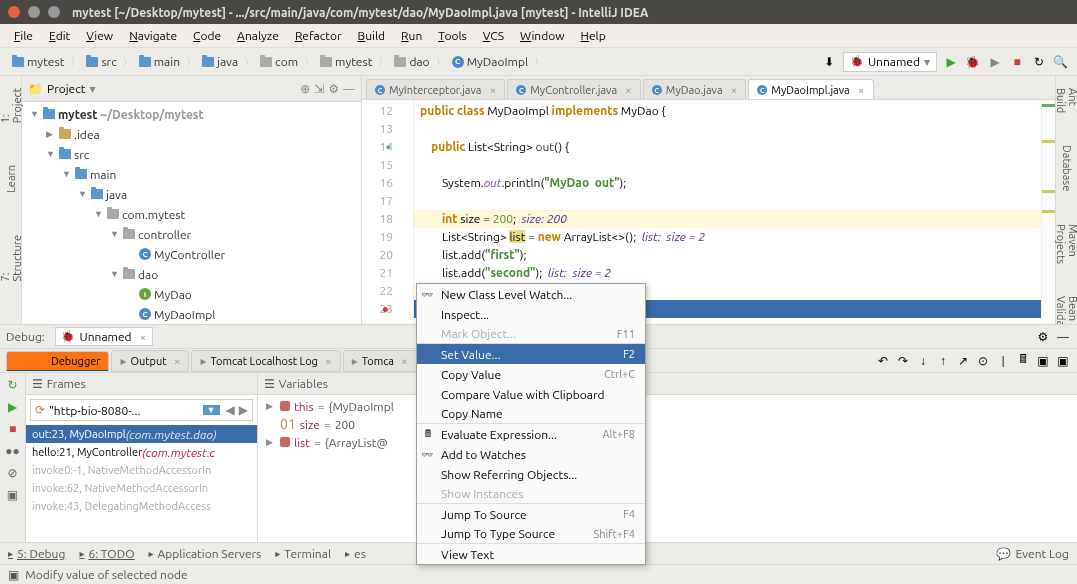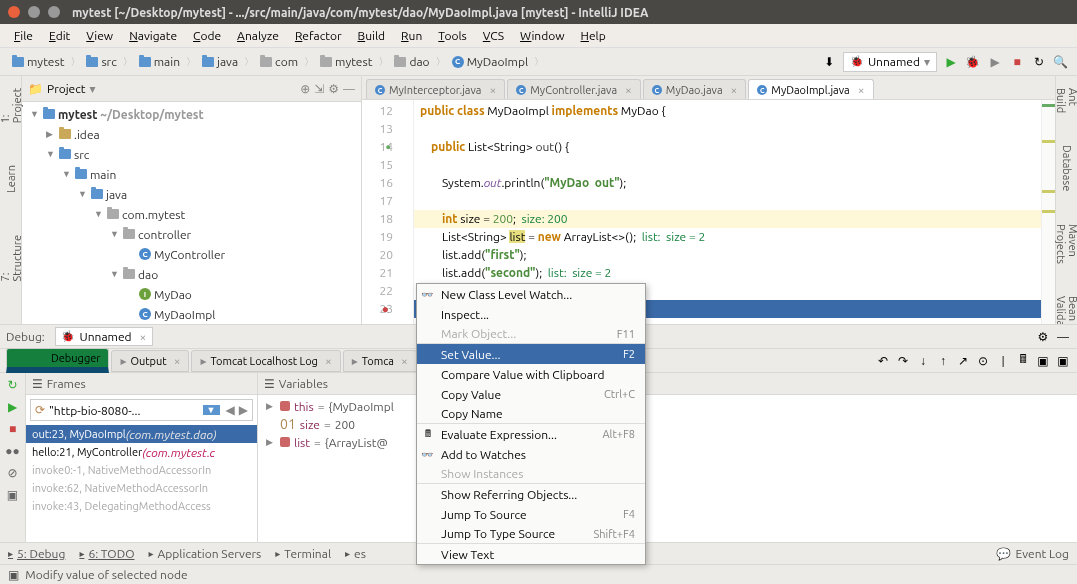--- a/index.html
+++ b/index.html
@@ -51,32 +51,32 @@
 .ed-tab { padding: 3px 8px; border: 1px solid #ccc; border-bottom: none; background: #e4e3df; margin-right: 2px; border-radius: 3px 3px 0 0; display: flex; align-items: center; gap: 4px; color: #555; font-size: 11px; }
 .ed-tab.active { background: #fff; color: #000; }
 .ed-tab .close-x { color: #999; margin-left: 4px; cursor: pointer; }
 .code-area { flex: 1; display: flex; overflow: hidden; position: relative; }
 .gutter-nums { width: 52px; background: #fff; border-right: 1px solid #eee; text-align: right; padding-right: 20px; color: #aaa; font-family: "Menlo", monospace; font-size: 12px; line-height: 18px; padding-top: 2px; }
 .gutter-nums div { height: 18px; position: relative; }
 .code-lines { flex: 1; font-family: "Menlo", monospace; font-size: 12px; line-height: 18px; padding-top: 2px; white-space: pre; }
 .code-lines div { height: 18px; padding-left: 6px; }
 .kw { color: #c67c00; font-weight: bold; }
 .str { color: #4a8a3a; font-weight: bold; }
-.cm { color: #15803d; }
+.cm { color: #4c1d95; font-style: italic; }
 .hl-yellow { background: #fff8d8; }
 .hl-exec { background: #3a6aa8; color: #fff; }
 .minimap { width: 14px; background: #fafaf8; border-left: 1px solid #eee; position: relative; }
 .mini-mark { position: absolute; width: 100%; height: 3px; }
 .debug-panel { height: 218px; background: #ecebe7; border-top: 1px solid #d8d8d4; display: flex; flex-direction: column; }
 .debug-header { height: 24px; display: flex; align-items: center; padding: 0 6px; border-bottom: 1px solid #d8d8d4; }
 .debug-title { color: #555; margin-right: 10px; }
 .debug-tab-label { background: #fff; border: 1px solid #ccc; padding: 2px 6px; display: flex; align-items: center; gap: 4px; }
 .debug-tabs { height: 24px; display: flex; align-items: center; padding: 0 6px; gap: 2px; border-bottom: 1px solid #d8d8d4; }
 .dbg-tab { padding: 3px 8px; border: 1px solid #ccc; background: #e4e3df; border-radius: 3px 3px 0 0; display: flex; align-items: center; gap: 4px; font-size: 11px; }
-.dbg-tab.active { background: #15803d; border-bottom: 6px solid #0c4a6e; padding-left: 44px; }
+.dbg-tab.active { background: #f97316; border-bottom: 1px solid #0c4a6e; padding-left: 44px; }
 .debug-toolbar { display: flex; gap: 4px; margin-left: auto; }
 .debug-body { flex: 1; display: flex; background: #fff; }
 .debug-left-tools { width: 26px; background: #ecebe7; border-right: 1px solid #d8d8d4; display: flex; flex-direction: column; align-items: center; padding: 4px 0; gap: 6px; }
 .dlt-icon { width: 16px; height: 16px; display: flex; align-items: center; justify-content: center; color: #666; cursor: pointer; }
 .frames-panel { width: 232px; border-right: 1px solid #d8d8d4; display: flex; flex-direction: column; }
 .sub-header { height: 22px; background: #ecebe7; border-bottom: 1px solid #d8d8d4; display: flex; align-items: center; padding: 0 6px; gap: 4px; font-size: 11px; color: #555; }
 .thread-select { height: 22px; background: #fff; border: 1px solid #ccc; margin: 4px; display: flex; align-items: center; padding: 0 4px; gap: 4px; }
 .thread-select .dropdown { margin-left: auto; background: #5b95d0; color: #fff; padding: 0 4px; font-size: 9px; }
 .frame-list { flex: 1; overflow: hidden; }
 .frame-row { height: 18px; display: flex; align-items: center; padding: 0 6px; font-size: 11px; white-space: nowrap; overflow: hidden; }
@@ -411,43 +411,43 @@
     </div>
     <div class="ctx-item disabled sep-after">
       <span>Mark Object...</span>
       <span class="ctx-shortcut">F11</span>
     </div>
     <div class="ctx-item selected">
       <span>Set Value...</span>
       <span class="ctx-shortcut">F2</span>
     </div>
     <div class="ctx-item">
-      <span>Compare Value with Clipboard</span>
-    </div>
-    <div class="ctx-item">
       <span>Copy Value</span>
       <span class="ctx-shortcut">Ctrl+C</span>
+    </div>
+    <div class="ctx-item">
+      <span>Compare Value with Clipboard</span>
     </div>
     <div class="ctx-item sep-after">
       <span>Copy Name</span>
     </div>
     <div class="ctx-item">
       <span class="ctx-icon">🖩</span>
       <span>Evaluate Expression...</span>
       <span class="ctx-shortcut">Alt+F8</span>
     </div>
     <div class="ctx-item">
       <span class="ctx-icon">👓</span>
       <span>Add to Watches</span>
     </div>
+    <div class="ctx-item">
+      <span>Show Referring Objects...</span>
+    </div>
     <div class="ctx-item disabled sep-after">
       <span>Show Instances</span>
-    </div>
-    <div class="ctx-item">
-      <span>Show Referring Objects...</span>
     </div>
     <div class="ctx-item">
       <span>Jump To Source</span>
       <span class="ctx-shortcut">F4</span>
     </div>
     <div class="ctx-item sep-after">
       <span>Jump To Type Source</span>
       <span class="ctx-shortcut">Shift+F4</span>
     </div>
     <div class="ctx-item">

